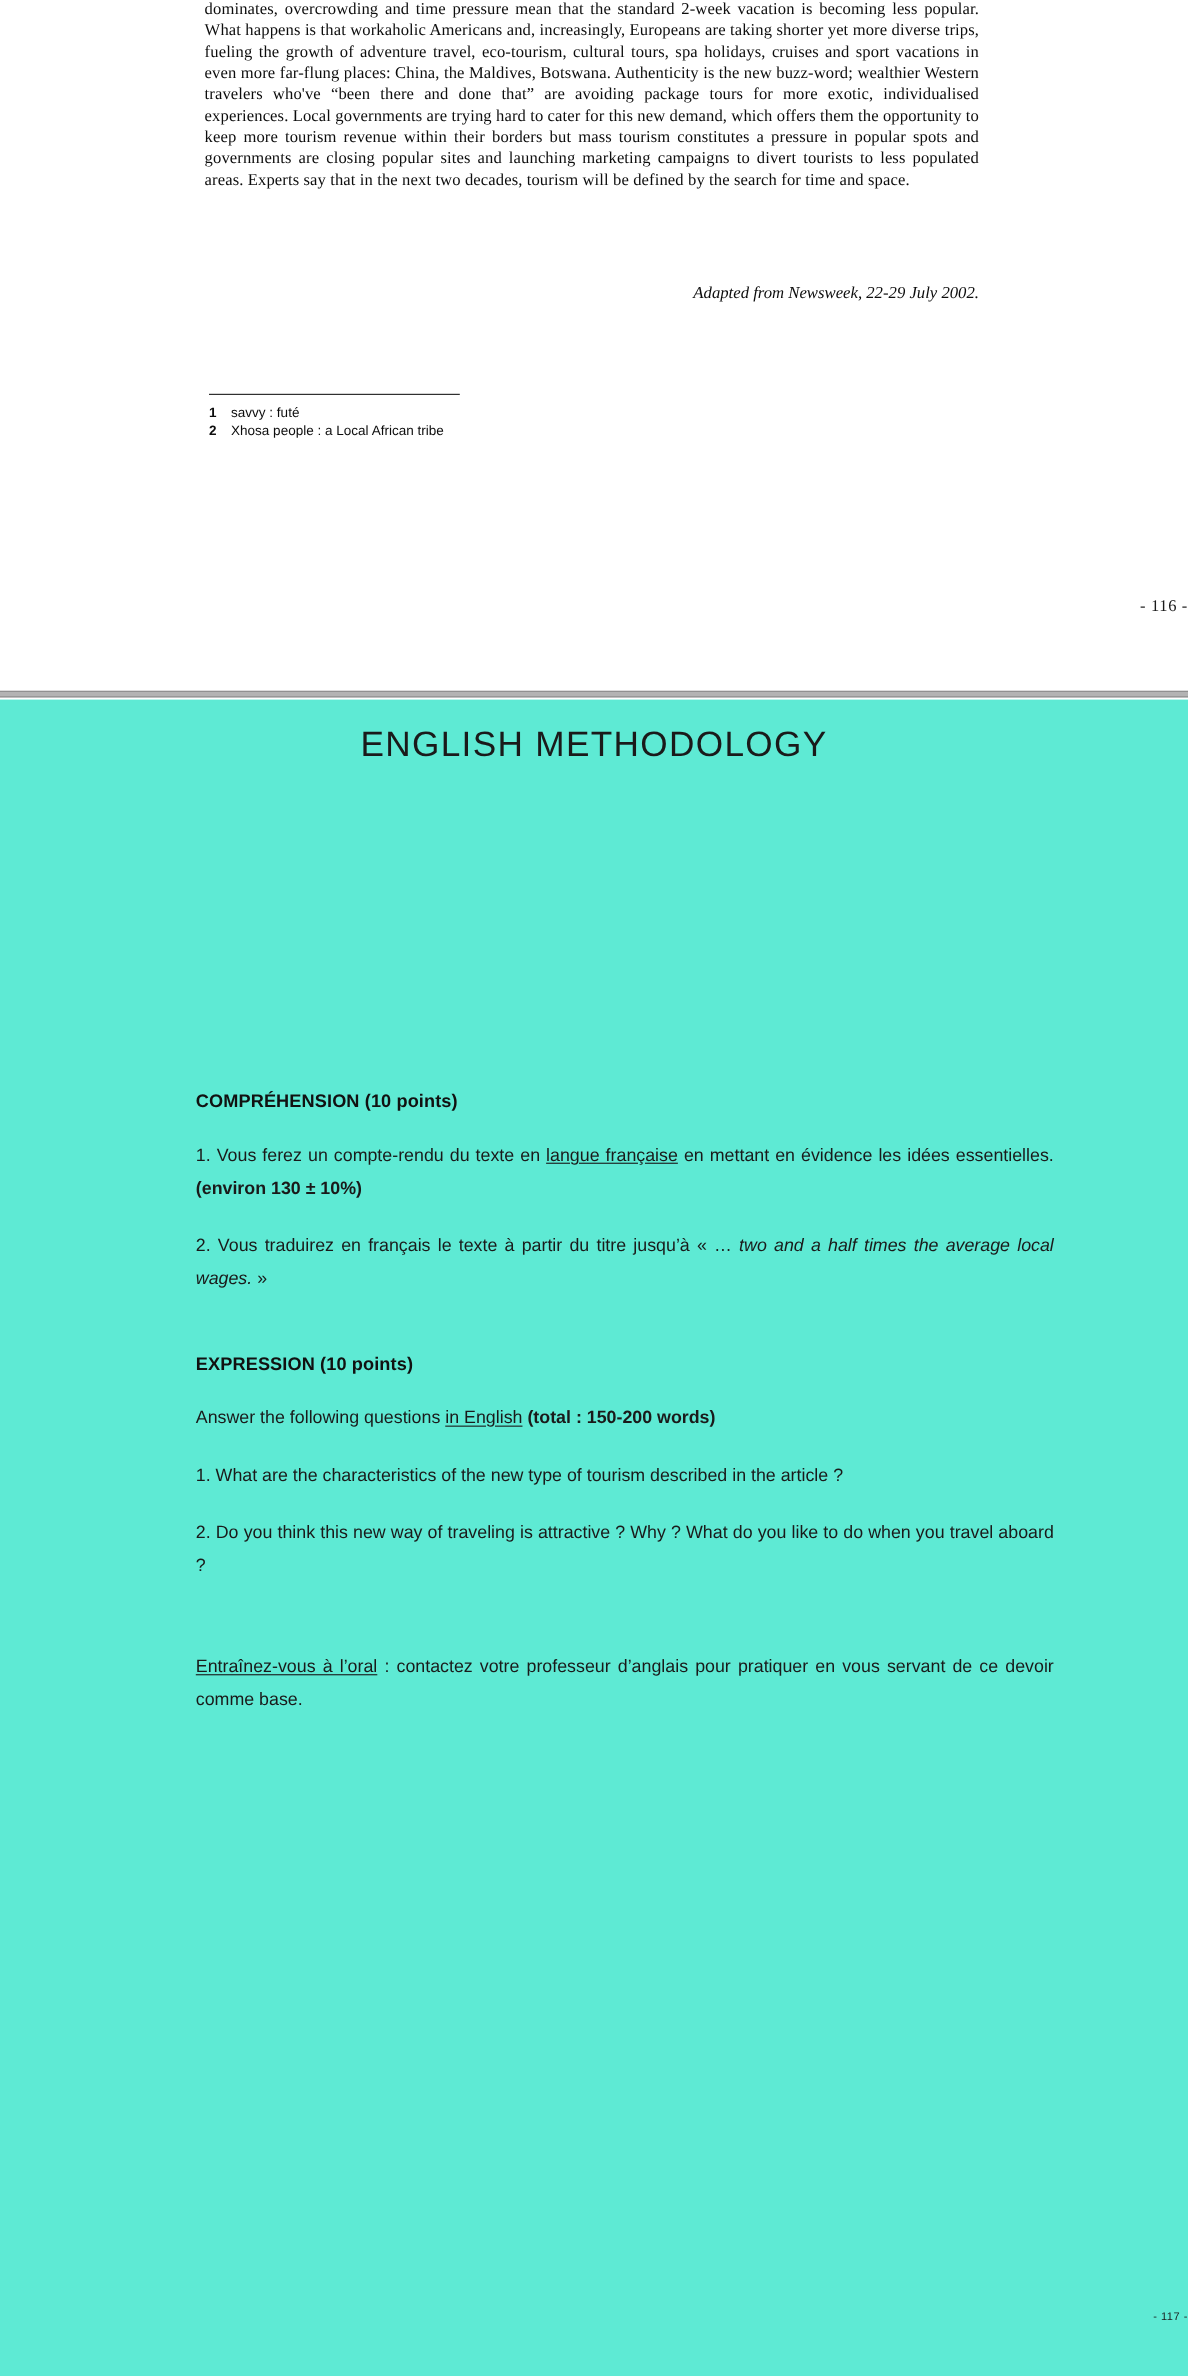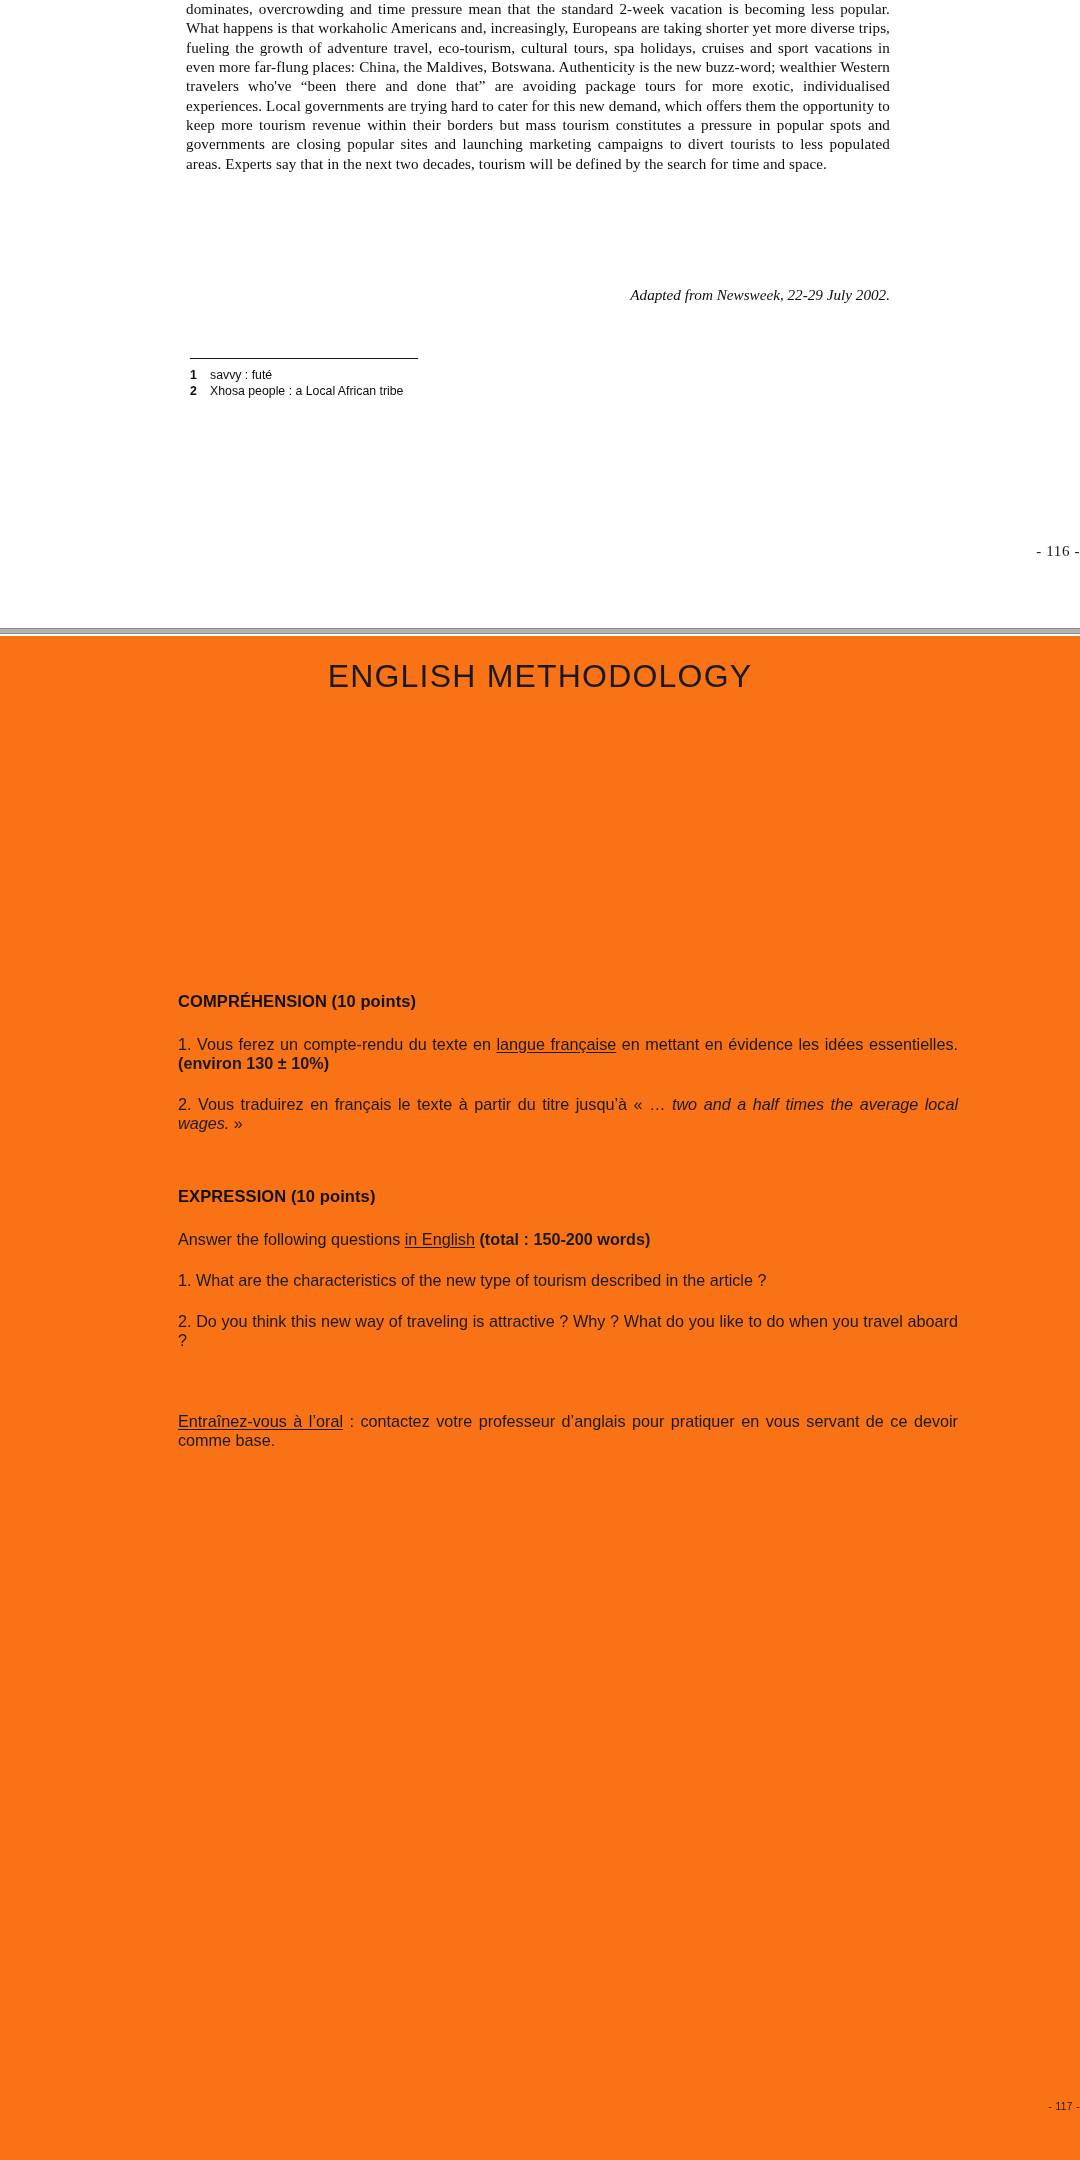--- a/index.html
+++ b/index.html
@@ -41,21 +41,20 @@
   .scan-attrib {
     position: absolute;
     left: 186px;
     top: 258px;
     width: 704px;
     text-align: right;
     font-family: "Liberation Serif", serif;
     font-style: italic;
     font-size: 15.2px;
     color: #0d0d0d;
-    margin-top: 28px;
   }
 
   .footnote-rule {
     position: absolute;
     left: 190px;
     top: 358px;
     width: 228px;
     height: 0;
     border-top: 1.6px solid #1a1a1a;
   }
@@ -101,21 +100,21 @@
     border-bottom: 1px solid #8c8c8c;
   }
 
   
   #page-two {
     position: absolute;
     left: 0;
     top: 636px;
     width: 1080px;
     height: 1524px;
-    background: #f97316;
+    background: #5eead4;
     font-family: "Liberation Sans", sans-serif;
   }
 
   .doc-title {
     position: absolute;
     left: 0;
     top: 22px;
     width: 1080px;
     text-align: center;
     font-family: "Liberation Sans", sans-serif;
@@ -138,21 +137,21 @@
     font-size: 16.5px;
     font-weight: bold;
     color: #111111;
     margin: 0 0 24px 0;
     letter-spacing: 0.1px;
   }
 
   .para {
     font-family: "Liberation Sans", sans-serif;
     font-size: 16.2px;
-    line-height: 19px;
+    line-height: 30px;
     color: #1a1a1a;
     text-align: justify;
     margin: 0 0 22px 0;
   }
   .para.nojust { text-align: left; }
 
   .u { text-decoration: underline; text-underline-offset: 2px; }
   .b { font-weight: bold; }
   .i { font-style: italic; }
 

